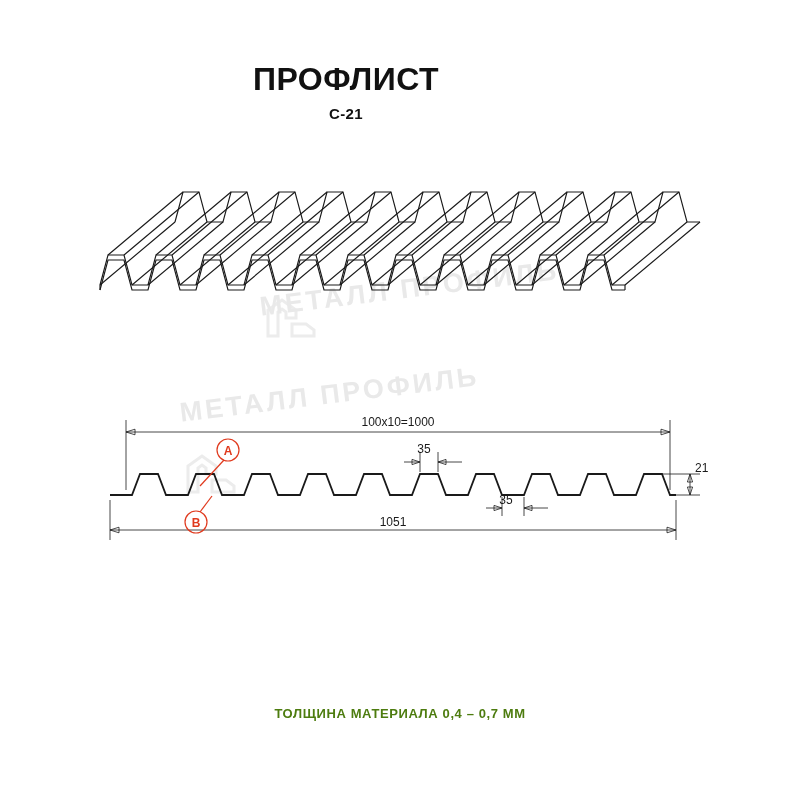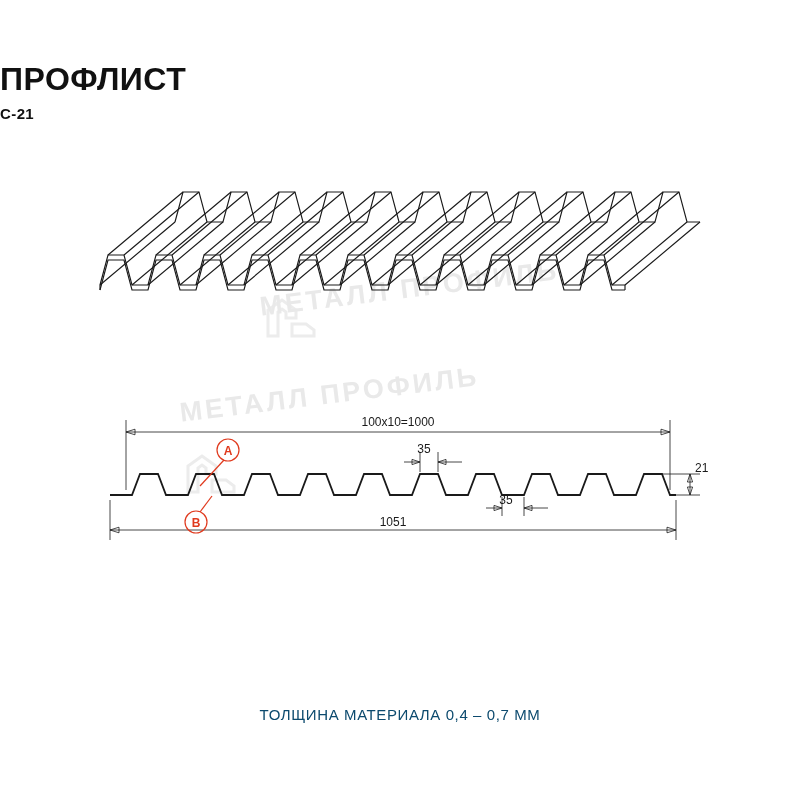--- a/index.html
+++ b/index.html
@@ -22,20 +22,22 @@
     width: 800px;
     height: 800px;
   }
 
   
   .title-block {
     position: absolute;
     top: 62px;
     left: 0;
     width: 636px;
+    text-align: center;
+    padding-left: 28px;
   }
   .title-main {
     font-size: 32px;
     font-weight: bold;
     letter-spacing: 0.5px;
     color: #111111;
     line-height: 1.1;
   }
   .title-sub {
     margin-top: 8px;
@@ -47,23 +49,23 @@
 
   
   .footer-block {
     position: absolute;
     top: 706px;
     left: 0;
     width: 800px;
     text-align: center;
   }
   .footer-text {
-    font-size: 15px;
-    font-weight: normal;
-    color: #0c4a6e;
+    font-size: 13px;
+    font-weight: bold;
+    color: #4d7c0f;
     letter-spacing: 0.6px;
   }
 
   
   .svg-area {
     position: absolute;
     left: 0;
   }
   #perspective-area { top: 160px; width: 800px; height: 200px; }
   #profile-area     { top: 390px; width: 760px; height: 200px; }

